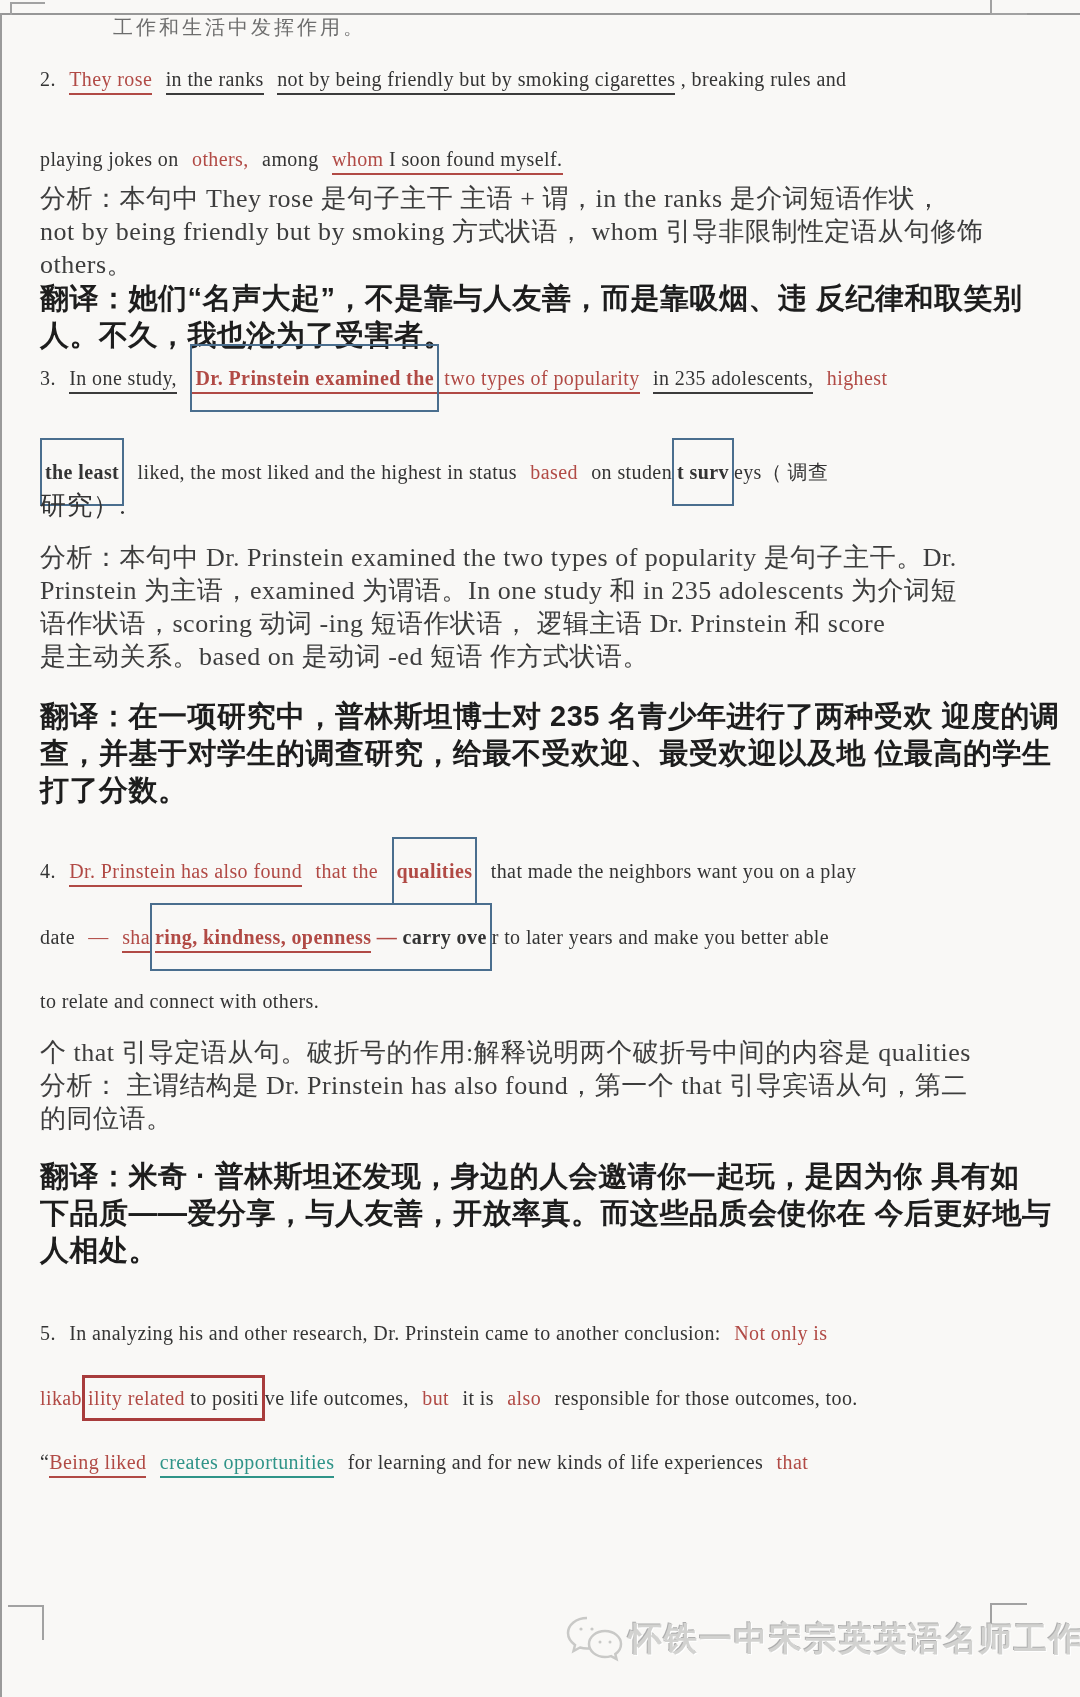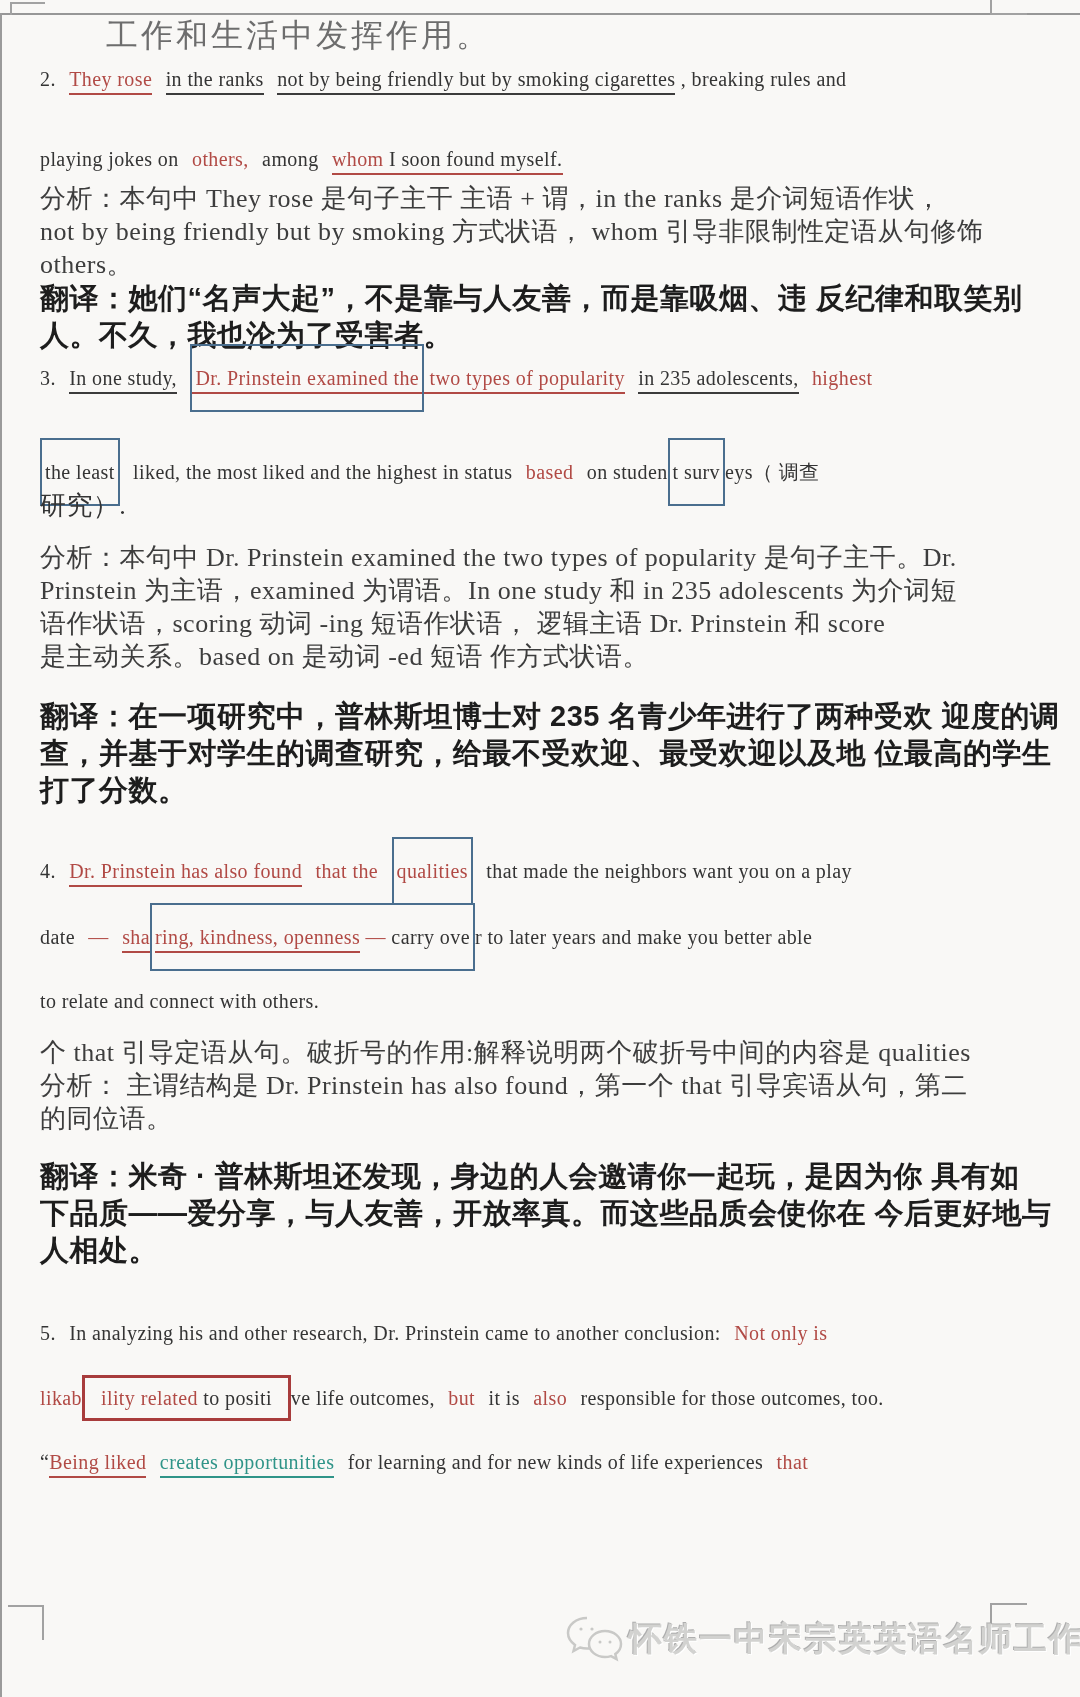--- a/index.html
+++ b/index.html
@@ -30,29 +30,29 @@
   .line{position:absolute;left:40px;white-space:nowrap;}
 
   
   .eng{font-family:cursive;font-size:20px;color:var(--ink);letter-spacing:.4px;}
 
   
   .cn-analysis{font-family:"Liberation Serif", serif;font-size:26px;color:#3d3d3d;line-height:33px;letter-spacing:.5px;}
   
   .cn-trans{font-family:"Liberation Sans", sans-serif;font-weight:700;font-size:29px;color:#1d1d1d;line-height:37px;letter-spacing:.5px;}
 
-  .intro{position:absolute;left:106px;top:14px;font-family:"Liberation Serif", serif;font-size:32px;color:#6d6d6d;letter-spacing:3px;white-space:nowrap;}
+  .intro{position:absolute;left:113px;top:14px;font-family:"Liberation Serif", serif;font-size:20px;color:#6d6d6d;letter-spacing:3px;white-space:nowrap;}
 
   .red{color:var(--red);}
   .teal{color:var(--teal);}
   .u-ink{border-bottom:2px solid #3c3c3c;padding-bottom:3px;}
   .u-red{border-bottom:2px solid var(--red);padding-bottom:3px;}
   .u-teal{border-bottom:2px solid var(--teal);padding-bottom:3px;}
-  .bluebox{border:2px solid var(--boxblue);padding:21px 3px;}
-  .redbox{border:3px solid var(--boxred);padding:9px 16px;}
+  .bluebox{border:2px solid var(--boxblue);padding:21px 3px;font-weight:bold;}
+  .redbox{border:3px solid var(--boxred);padding:9px 3px;}
   .ml{margin-left:8px;}
 
   
   .watermark{
     position:absolute;left:565px;top:1615px;
     display:flex;align-items:center;gap:6px;
   }
   .wm-text{
     font-family:"Liberation Sans", sans-serif;
     font-size:33px;font-weight:700;letter-spacing:2px;

